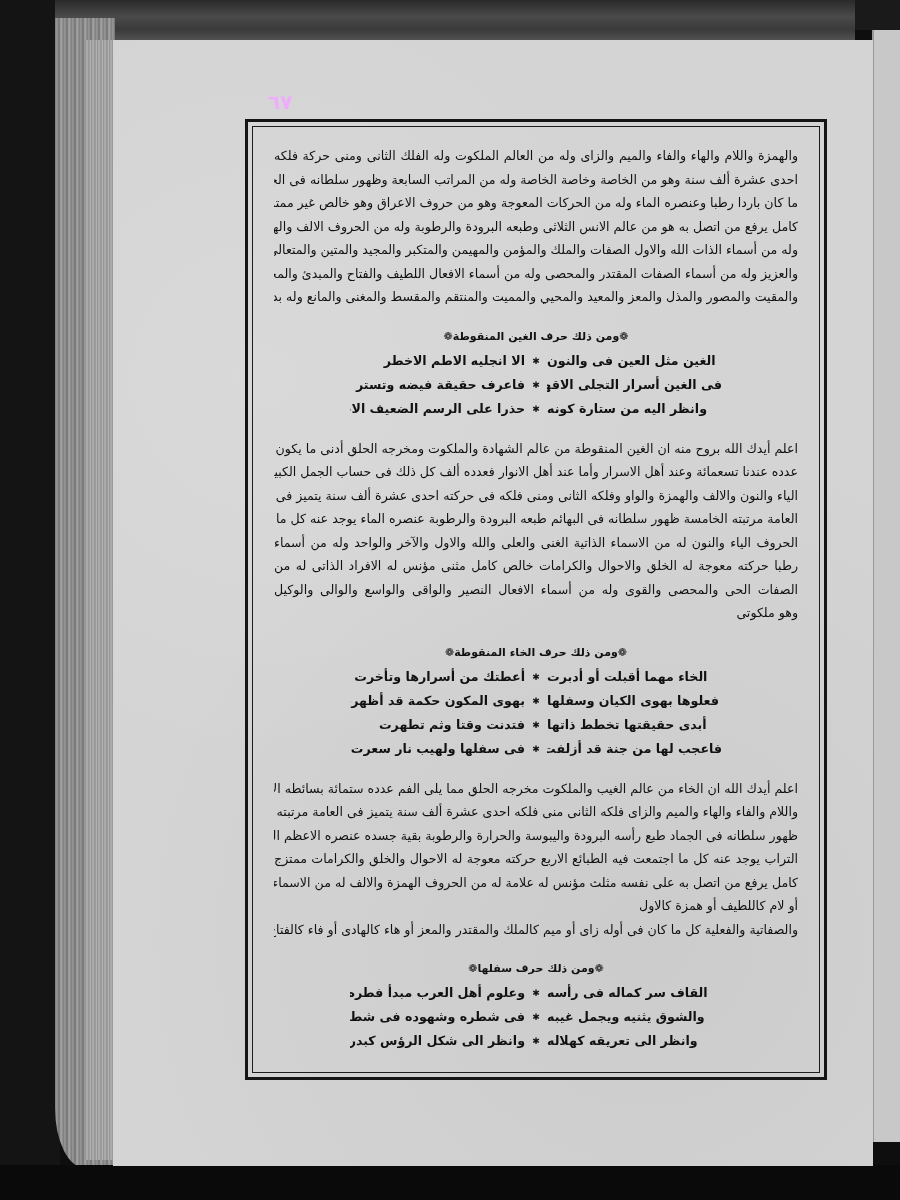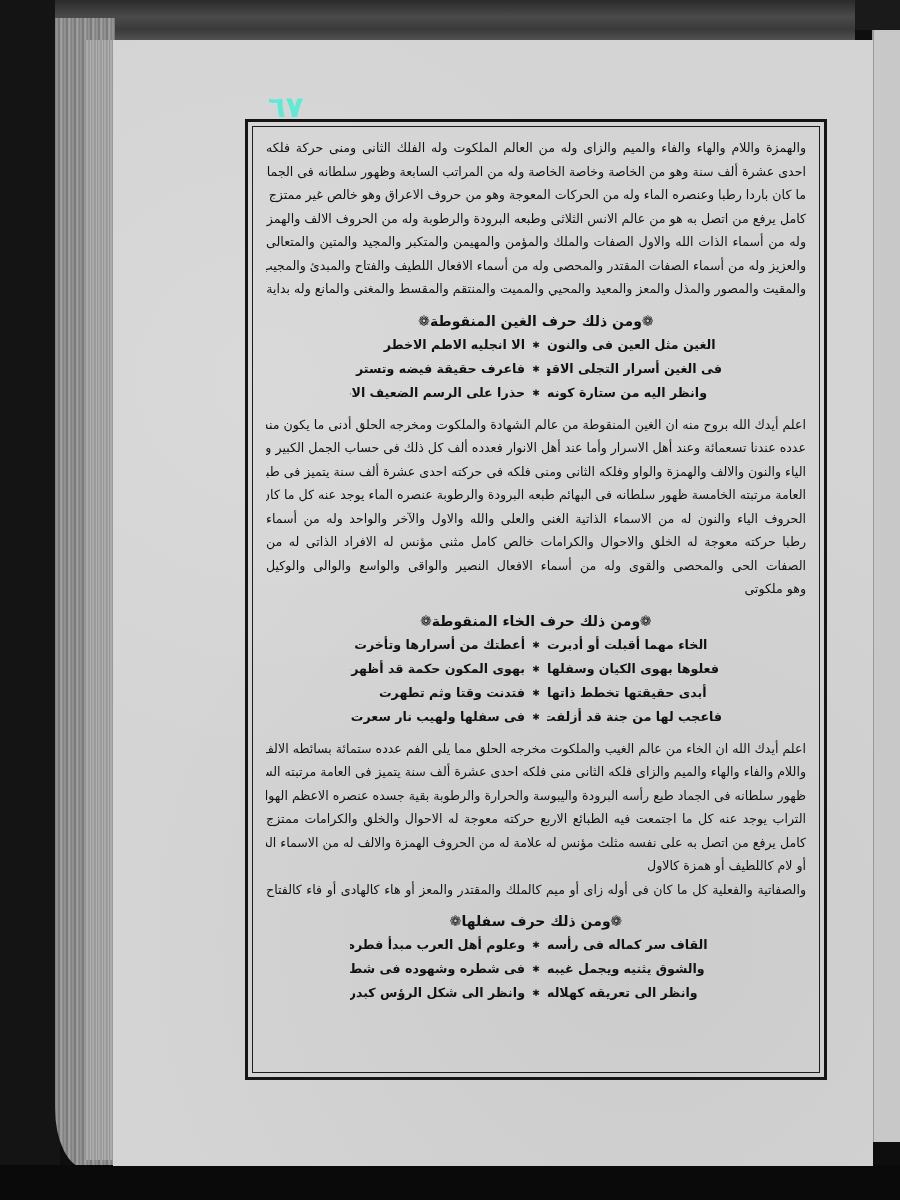--- a/index.html
+++ b/index.html
@@ -38,44 +38,44 @@
       radial-gradient(circle at 70% 80%, rgba(0,0,0,0.04), transparent 50%);
   }
   .right-page {
     position:absolute; left:872px; top:30px; width:28px; height:1112px;
     background:#c8c8c8;
     border-left:2px solid #9a9a9a;
   }
   .page-number {
     position:absolute; left:268px; top:90px;
     font-family:"DejaVu Sans", sans-serif; font-weight:bold;
-    font-size:29px; color:#5eead4; letter-spacing:1px;
+    font-size:20px; color:#f0abfc; letter-spacing:1px;
   }
   .frame-outer {
     position:absolute; left:245px; top:119px; width:582px; height:961px;
     border:3px solid #151515; box-sizing:border-box;
   }
   .frame-inner {
     position:absolute; left:4px; top:4px; right:4px; bottom:4px;
     border:1px solid #1d1d1d;
   }
   .content {
     position:absolute; left:10px; right:10px; top:6px; bottom:6px;
     direction:rtl; color:#111;
     font-family:"DejaVu Sans", sans-serif;
   }
-  .para { margin:8px; }
+  .para { margin:16px; }
   .para-line {
     display:block; height:23.5px; line-height:23.5px; font-size:12.6px;
     text-align:justify; text-align-last:justify; white-space:nowrap; overflow:hidden;
   }
   .para-line.last { text-align-last:right; }
   .heading {
     display:block; text-align:center; height:24px; line-height:24px;
-    font-size:14px; font-weight:bold;
+    font-size:11px; font-weight:bold;
   }
   .verse {
     display:flex; justify-content:center; height:24px; line-height:24px;
     font-size:12.6px; font-weight:bold;
   }
   .hemi { width:175px; white-space:nowrap; overflow:hidden; }
   .hemi.r { text-align:left; }
   .hemi.l { text-align:right; }
   .star { width:22px; text-align:center; font-size:9px; }
 </style>

